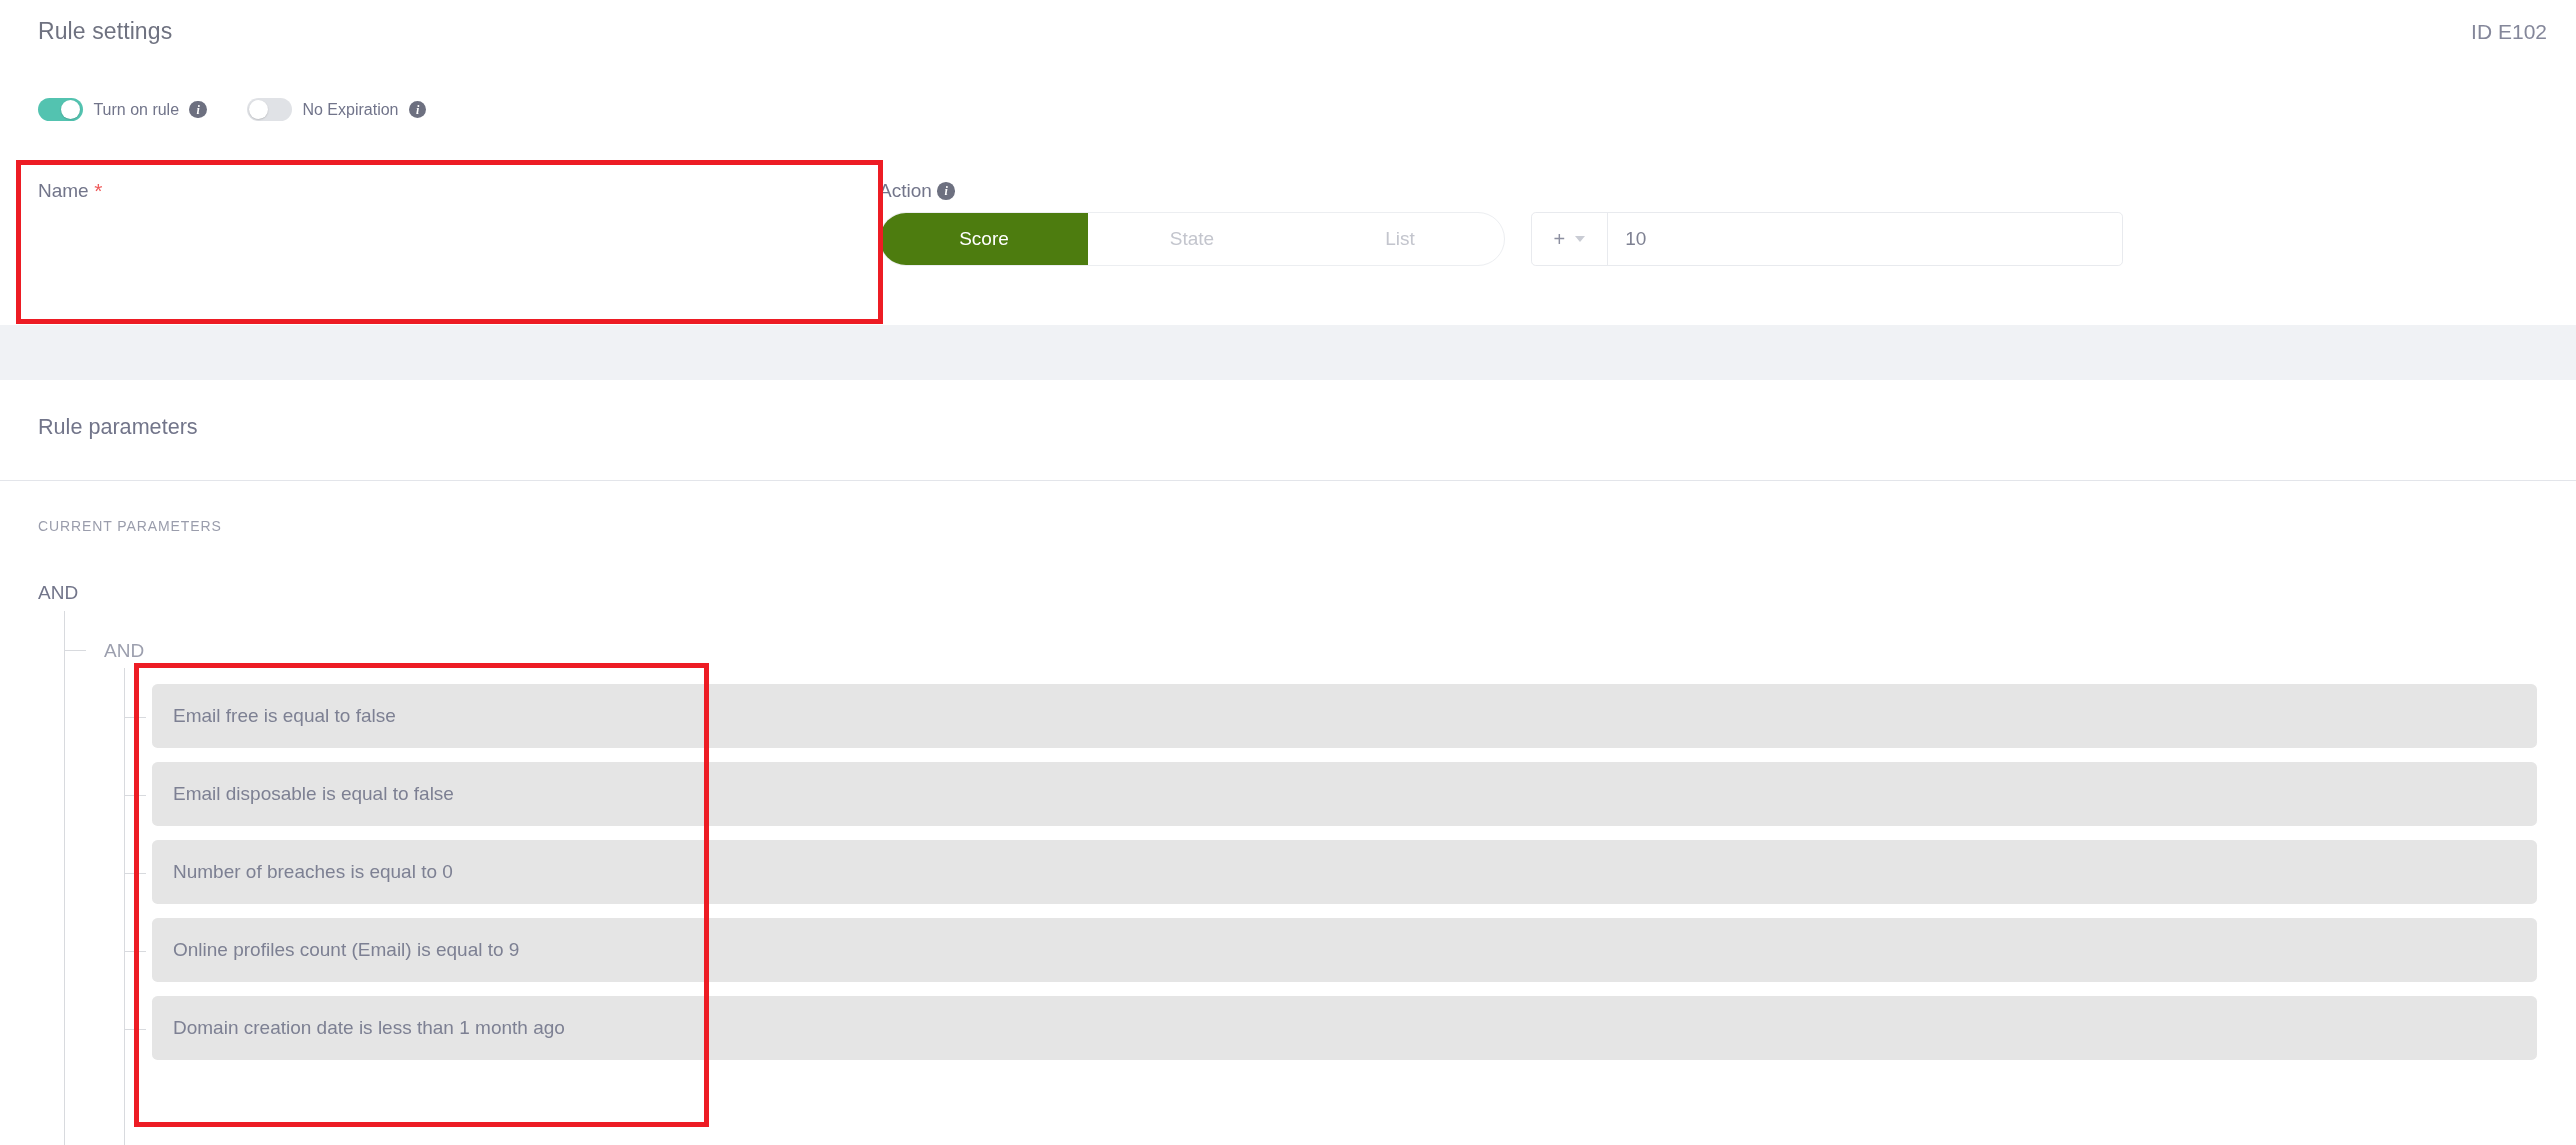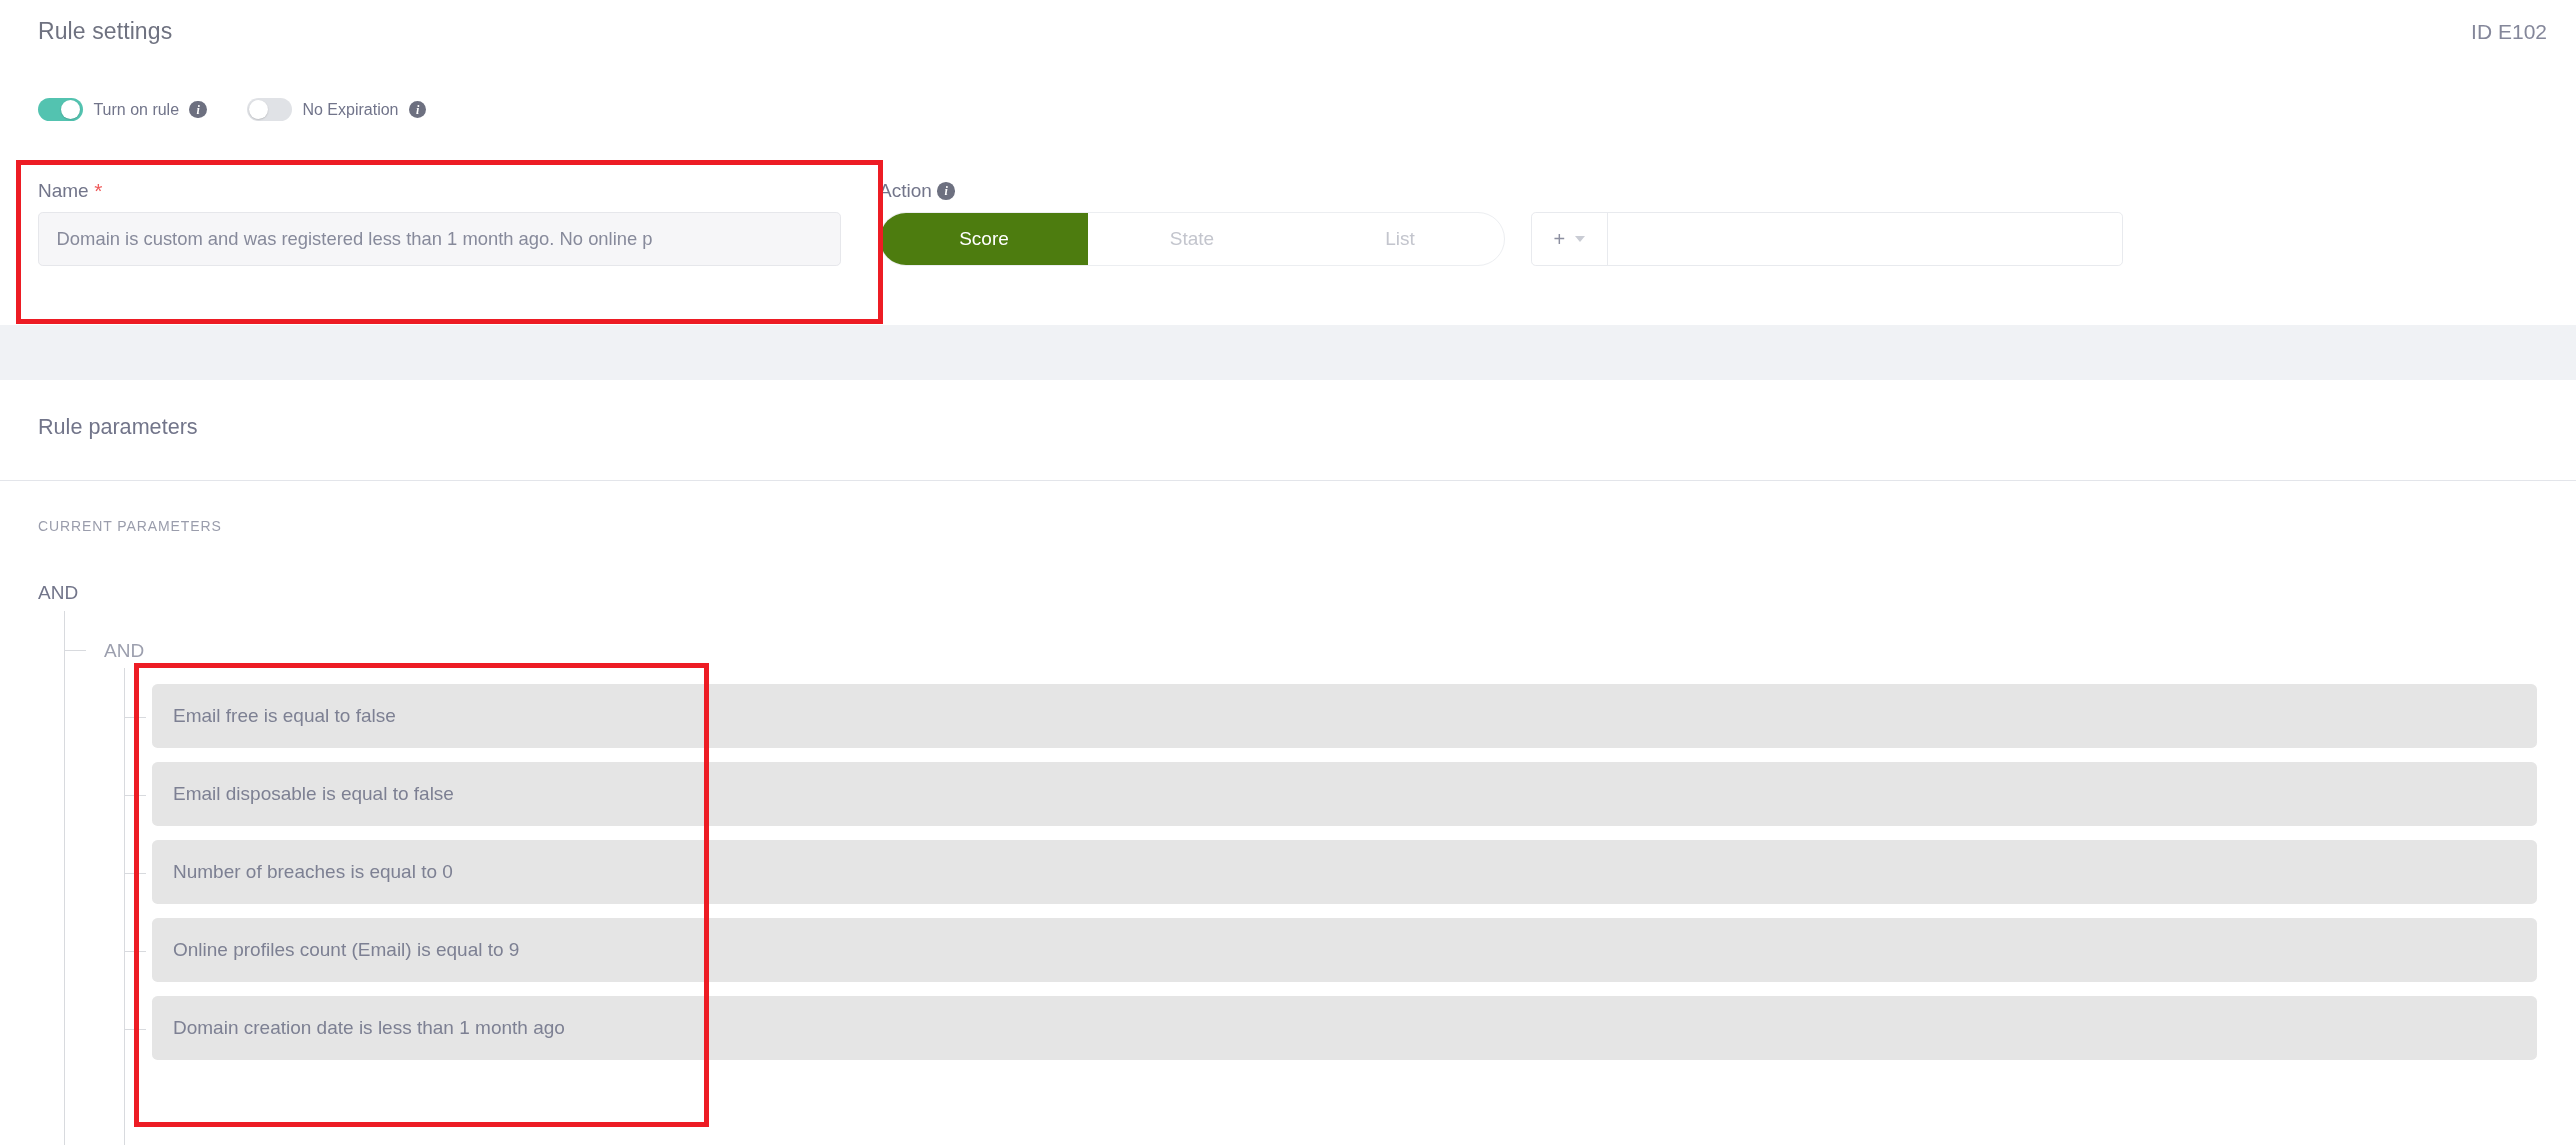--- a/index.html
+++ b/index.html
@@ -363,41 +363,41 @@
 
 </div>
 
 <div class="form-row">
 
   <div class="name-block">
     <div class="field-label">
       <span>Name</span>
       <span class="req-star">*</span>
     </div>
-    <input class="name-input" type="text" value="Domain is custom and was registered less than 1 month ago. No online p" style="">
   </div>
 
   <div class="action-block">
     <div class="field-label">
       <span>Action</span>
       <span class="info-icon">i</span>
     </div>
     <div class="action-controls">
 
       <div class="segmented">
         <div class="seg-btn active">Score</div>
         <div class="seg-btn">State</div>
         <div class="seg-btn">List</div>
       </div>
 
       <div class="score-value-box">
         <div class="op-select">
           <span>+</span>
           <span class="chev"></span>
         </div>
+        <input class="score-number" type="text" value="10" style="">
       </div>
 
     </div>
   </div>
 
 </div>
 
 <div style="height:251px"></div>
 
 <div class="gray-band"></div>

